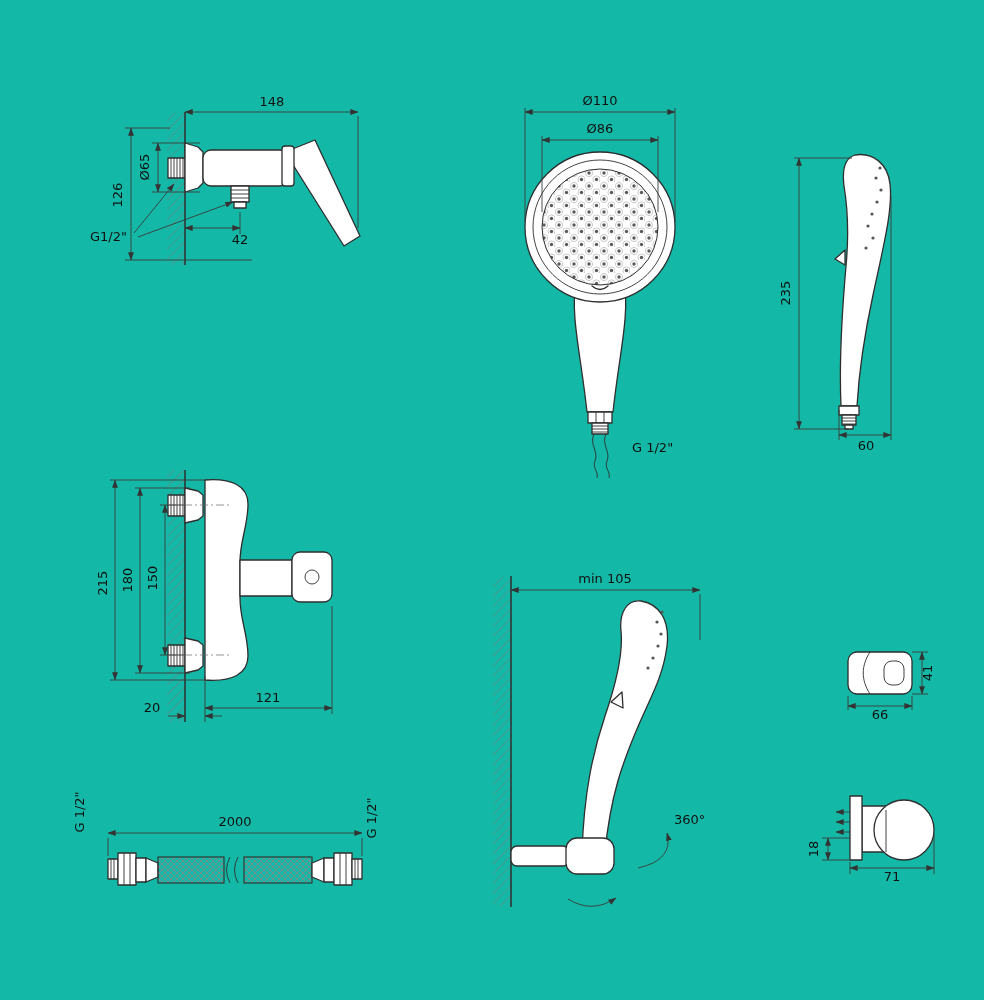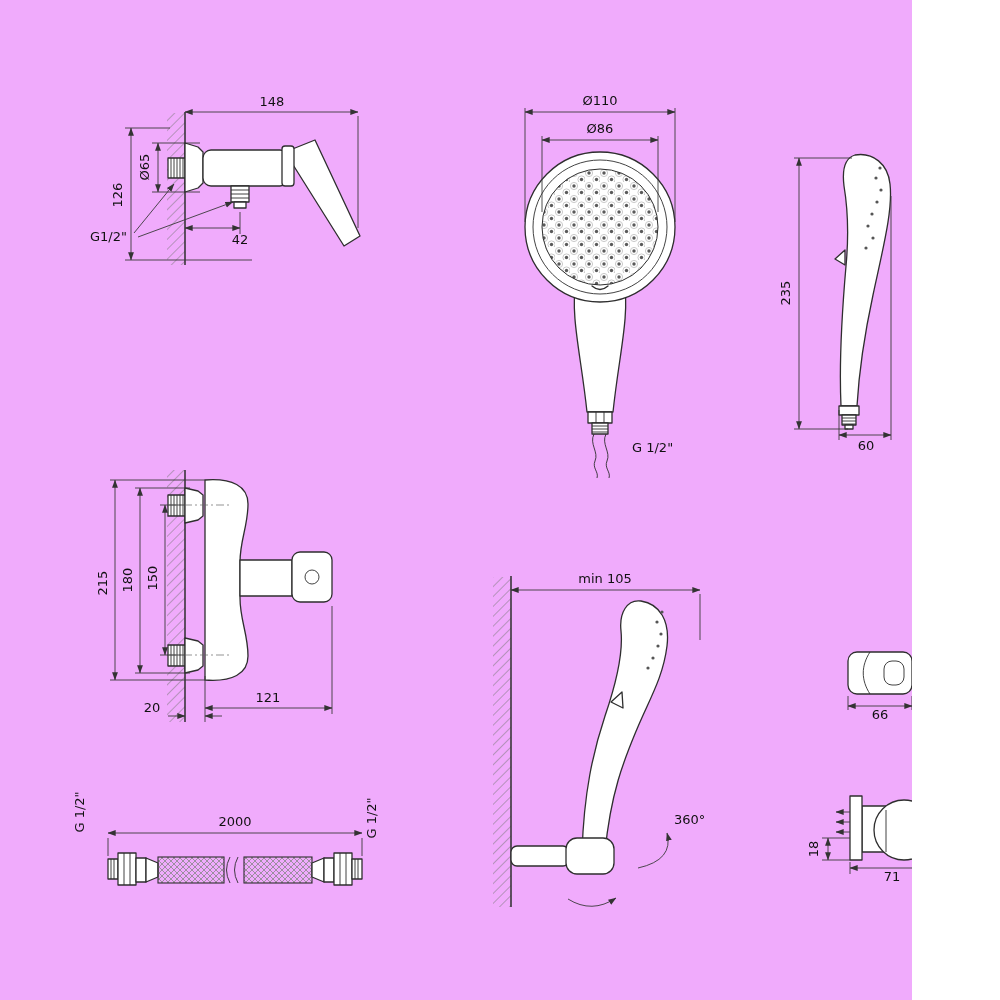--- a/index.html
+++ b/index.html
@@ -1,16 +1,16 @@
 <!DOCTYPE html>
 <html><head>
 <meta charset="utf-8">
 <style>
   html,body{margin:0;padding:0;background:#fff;}
-  .page{width:912px;height:1000px;background:#f0abfc;position:relative;overflow:hidden;}
+  .page{width:984px;height:1000px;background:#14b8a6;position:relative;overflow:hidden;}
   .ol{fill:#fff;stroke:#2e2e2e;stroke-width:1.3;stroke-linejoin:round;}
   .ln{fill:none;stroke:#2e2e2e;stroke-width:1.3;stroke-linecap:round;}
   .thin{fill:none;stroke:#2e2e2e;stroke-width:0.9;}
   .dim{fill:none;stroke:#3a3a3a;stroke-width:0.9;}
   .wall{fill:url(#hatch);stroke:none;}
   .wallline{fill:none;stroke:#2e2e2e;stroke-width:1.5;}
   .lbl{font:13px "DejaVu Sans",sans-serif;fill:#111;text-anchor:middle;}
   .lbl-start{text-anchor:start;}
   .dot{fill:#555;stroke:none;}
   .cl{fill:none;stroke:#666;stroke-width:0.7;stroke-dasharray:8 3 2 3;}

